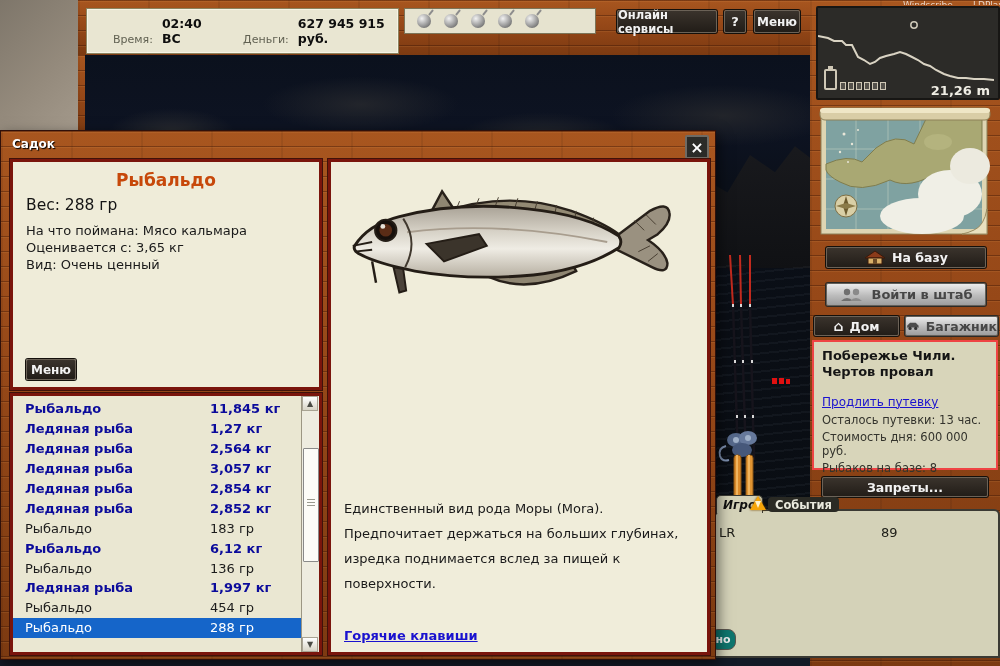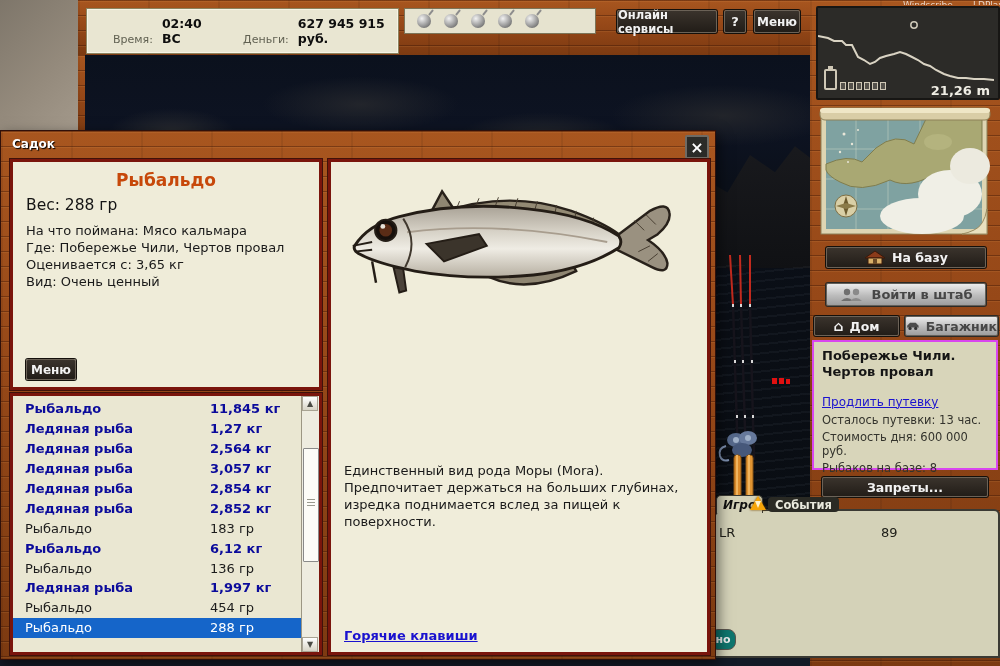--- a/index.html
+++ b/index.html
@@ -71,21 +71,21 @@
   .batt::before{content:"";position:absolute;left:2px;top:-5px;width:5px;height:3px;background:#cfc8b6;}
   .cells{position:absolute;left:22px;bottom:8px;display:flex;gap:2px;align-items:flex-end;}
   .cells i{display:block;width:4px;height:6px;border:1px solid #cfc8b6;background:rgba(207,200,182,.25);}
   .mapwrap{left:818px;top:102px;width:174px;height:136px;z-index:3;}
   .b-base{left:826px;top:247px;width:160px;height:21px;font-size:12.5px;gap:6px;z-index:3;}
   .b-hq{left:826px;top:283px;width:160px;height:23px;font-size:13px;z-index:3;}
   .b-home{left:814px;top:316px;width:85px;height:20px;font-size:12.5px;gap:6px;z-index:3;}
   .b-trunk{left:905px;top:316px;width:93px;height:20px;font-size:12.5px;z-index:3;}
   .home-glyph{font-size:14px;line-height:10px;}
   .locpanel{left:812px;top:340px;width:186px;height:130px;background:#d8d5ba;
-    border:2px solid #d946ef;z-index:3;box-sizing:border-box;padding:6px 8px;}
+    border:2px solid #ef4444;z-index:3;box-sizing:border-box;padding:6px 8px;}
   .loctitle{font-size:13px;font-weight:bold;color:#151515;line-height:1.25;}
   .loclink{display:inline-block;margin-top:14px;font-size:12px;color:#1a12cf;text-decoration:underline;}
   .locline{font-size:11.5px;color:#33332c;margin-top:3px;}
   .b-bans{left:822px;top:477px;width:166px;height:20px;font-size:12.5px;z-index:3;}
 
   
   .chat{left:713px;top:509px;width:287px;height:149px;background:#d4d2b8;
     border:2px solid #3a3a33;border-radius:10px 6px 0 0;z-index:3;box-sizing:border-box;}
   .tabP{left:716px;top:495px;height:17px;padding:0 6px;background:#d4d2b8;border:1px solid #3a3a33;
     border-bottom:none;border-radius:5px 5px 0 0;font-size:12px;font-weight:bold;font-style:italic;
@@ -129,21 +129,21 @@
   .frow.selected{background:#1565c9;color:#fff;font-weight:normal;}
   .sbar{position:absolute;top:0;right:0;bottom:0;width:17px;background:#eeece0;border-left:1px solid #9c9684;}
   .sbtn{position:absolute;left:0;width:16px;height:15px;background:linear-gradient(#fff,#d8d4c6);
     border:1px solid #a8a393;box-sizing:border-box;display:flex;align-items:center;
     justify-content:center;font-size:8px;color:#4a4a44;}
   .sup{top:0;} .sdn{bottom:0;}
   .sthumb{position:absolute;left:1px;top:52px;width:14px;height:112px;background:#fdfcf7;
     border:1px solid #8a8a8a;border-radius:1px;}
   .sthumb::after{content:"";position:absolute;left:3px;top:50px;width:8px;height:7px;
     background:repeating-linear-gradient(180deg,#9a9a8e 0 1px,rgba(0,0,0,0) 1px 3px);}
-  .desc{position:absolute;left:13px;top:300px;width:345px;font-size:13px;color:#1a1a1a;line-height:17px;}
+  .desc{position:absolute;left:13px;top:334px;width:345px;font-size:13px;color:#1a1a1a;line-height:25px;}
   .hotkeys{position:absolute;left:13px;bottom:9px;font-size:13px;font-weight:bold;
     color:#1a12cf;text-decoration:underline;}
   .fishpic{position:absolute;left:12px;top:10px;width:340px;height:170px;}
 </style>
 </head>
 <body>
 
 <div id="screen">
 
   <div class="abs scene">
@@ -319,21 +319,20 @@
 
   <div class="abs wood dialog">
     <span class="dtitle">Садок</span>
     <div class="dclose">×</div>
 
     <div class="cream p-info">
       <div class="fishname">Рыбальдо</div>
       <div class="wline">Вес: 288 гр</div>
       <div class="ilines">
         <div>На что поймана: Мясо кальмара</div>
-        <div>Где: Побережье Чили, Чертов провал</div>
         <div>Оценивается с: 3,65 кг</div>
         <div>Вид: Очень ценный</div>
       </div>
       <div class="btn-dark b-dmenu">Меню</div>
     </div>
 
     <div class="cream p-list">
       <div class="rows">
           <div class="frow big">
             <span class="fn">Рыбальдо</span>

